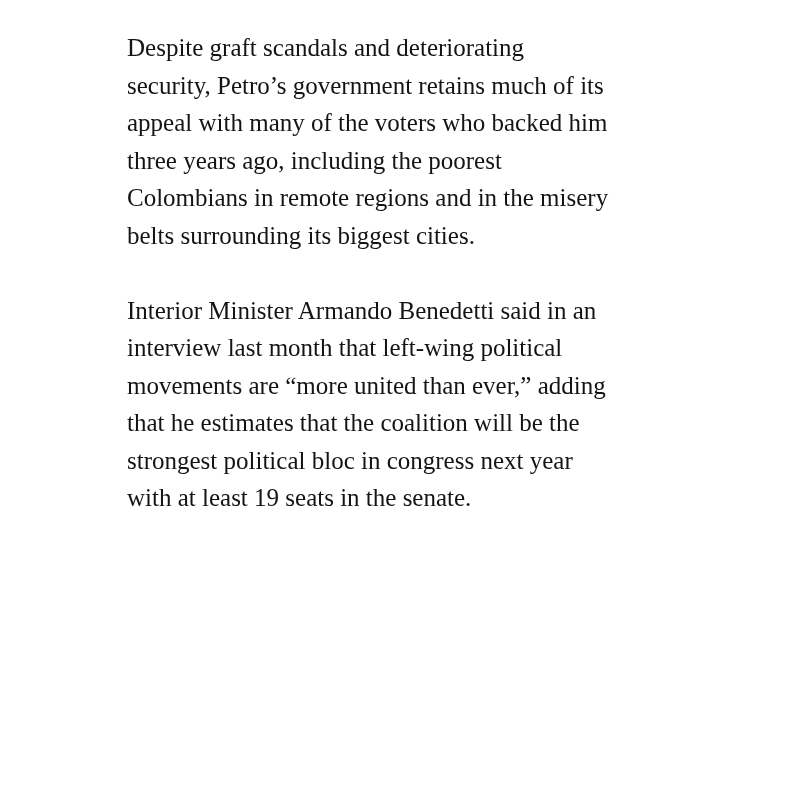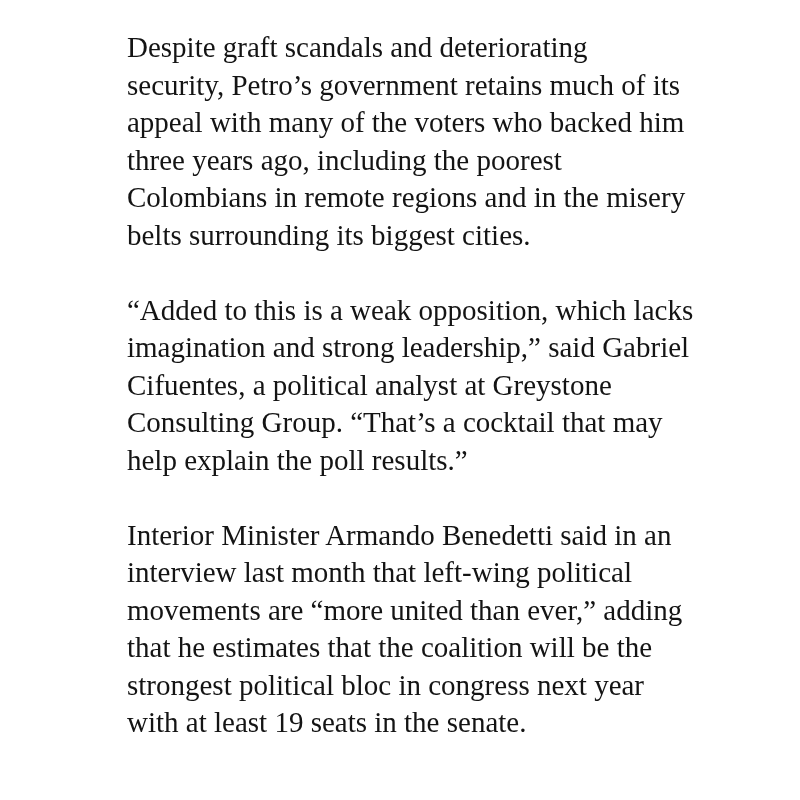--- a/index.html
+++ b/index.html
@@ -21,45 +21,40 @@
     font-family: "Liberation Sans", sans-serif;
     font-weight: 700;
     font-size: 30px;
     line-height: 40px;
     letter-spacing: -0.3px;
     color: #000000;
     margin: 0 0 6px 0;
   }
   .body-paragraph {
     font-family: "Liberation Serif", serif;
-    font-size: 29px;
+    font-size: 25px;
     line-height: 37.5px;
     color: #141414;
     margin: 0 0 37.5px 0;
     white-space: pre-line;
     letter-spacing: 0;
   }
 </style>
 </head>
 <body>
 
 <main class="article">
 
   <p class="body-paragraph">Despite graft scandals and deteriorating
 security, Petro’s government retains much of its
 appeal with many of the voters who backed him
 three years ago, including the poorest
 Colombians in remote regions and in the misery
 belts surrounding its biggest cities.</p>
 
-  <p class="body-paragraph">“Added to this is a weak opposition, which lacks
-imagination and strong leadership,” said Gabriel
-Cifuentes, a political analyst at Greystone
-Consulting Group. “That’s a cocktail that may
-help explain the poll results.”</p>
 
   <p class="body-paragraph">Interior Minister Armando Benedetti said in an
 interview last month that left-wing political
 movements are “more united than ever,” adding
 that he estimates that the coalition will be the
 strongest political bloc in congress next year
 with at least 19 seats in the senate.</p>
 </main>
 
 </body></html>

